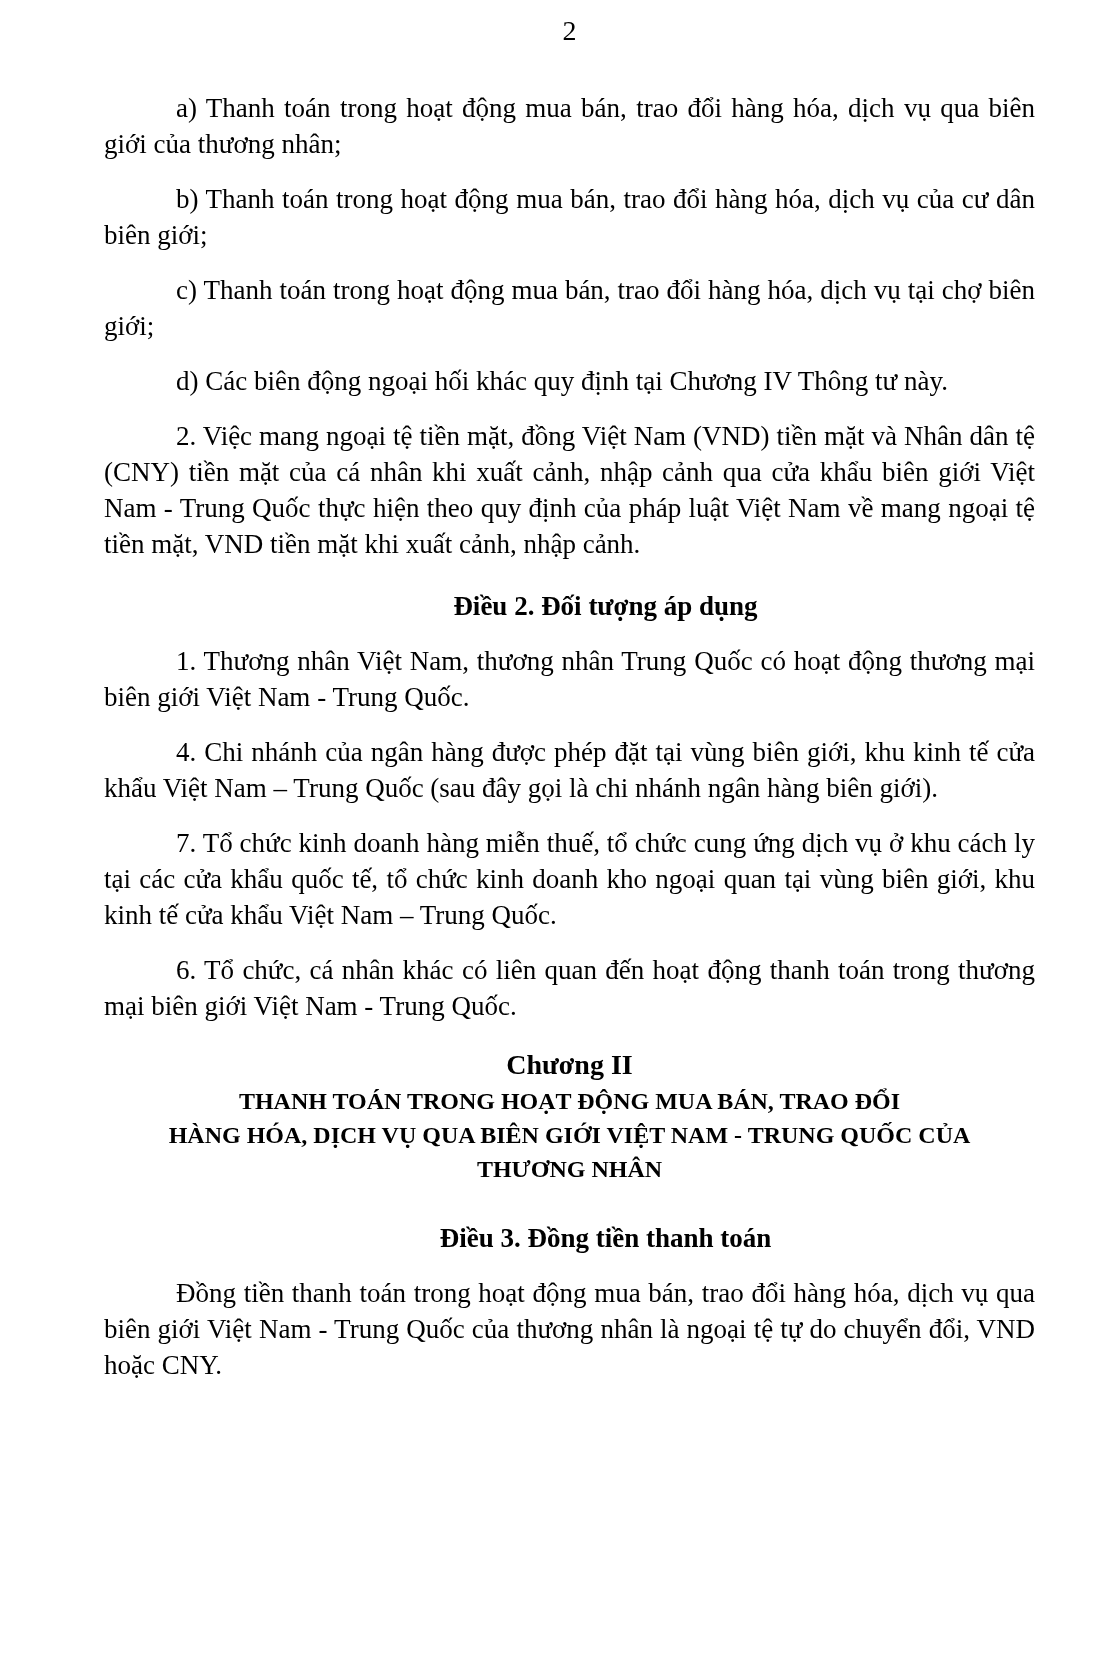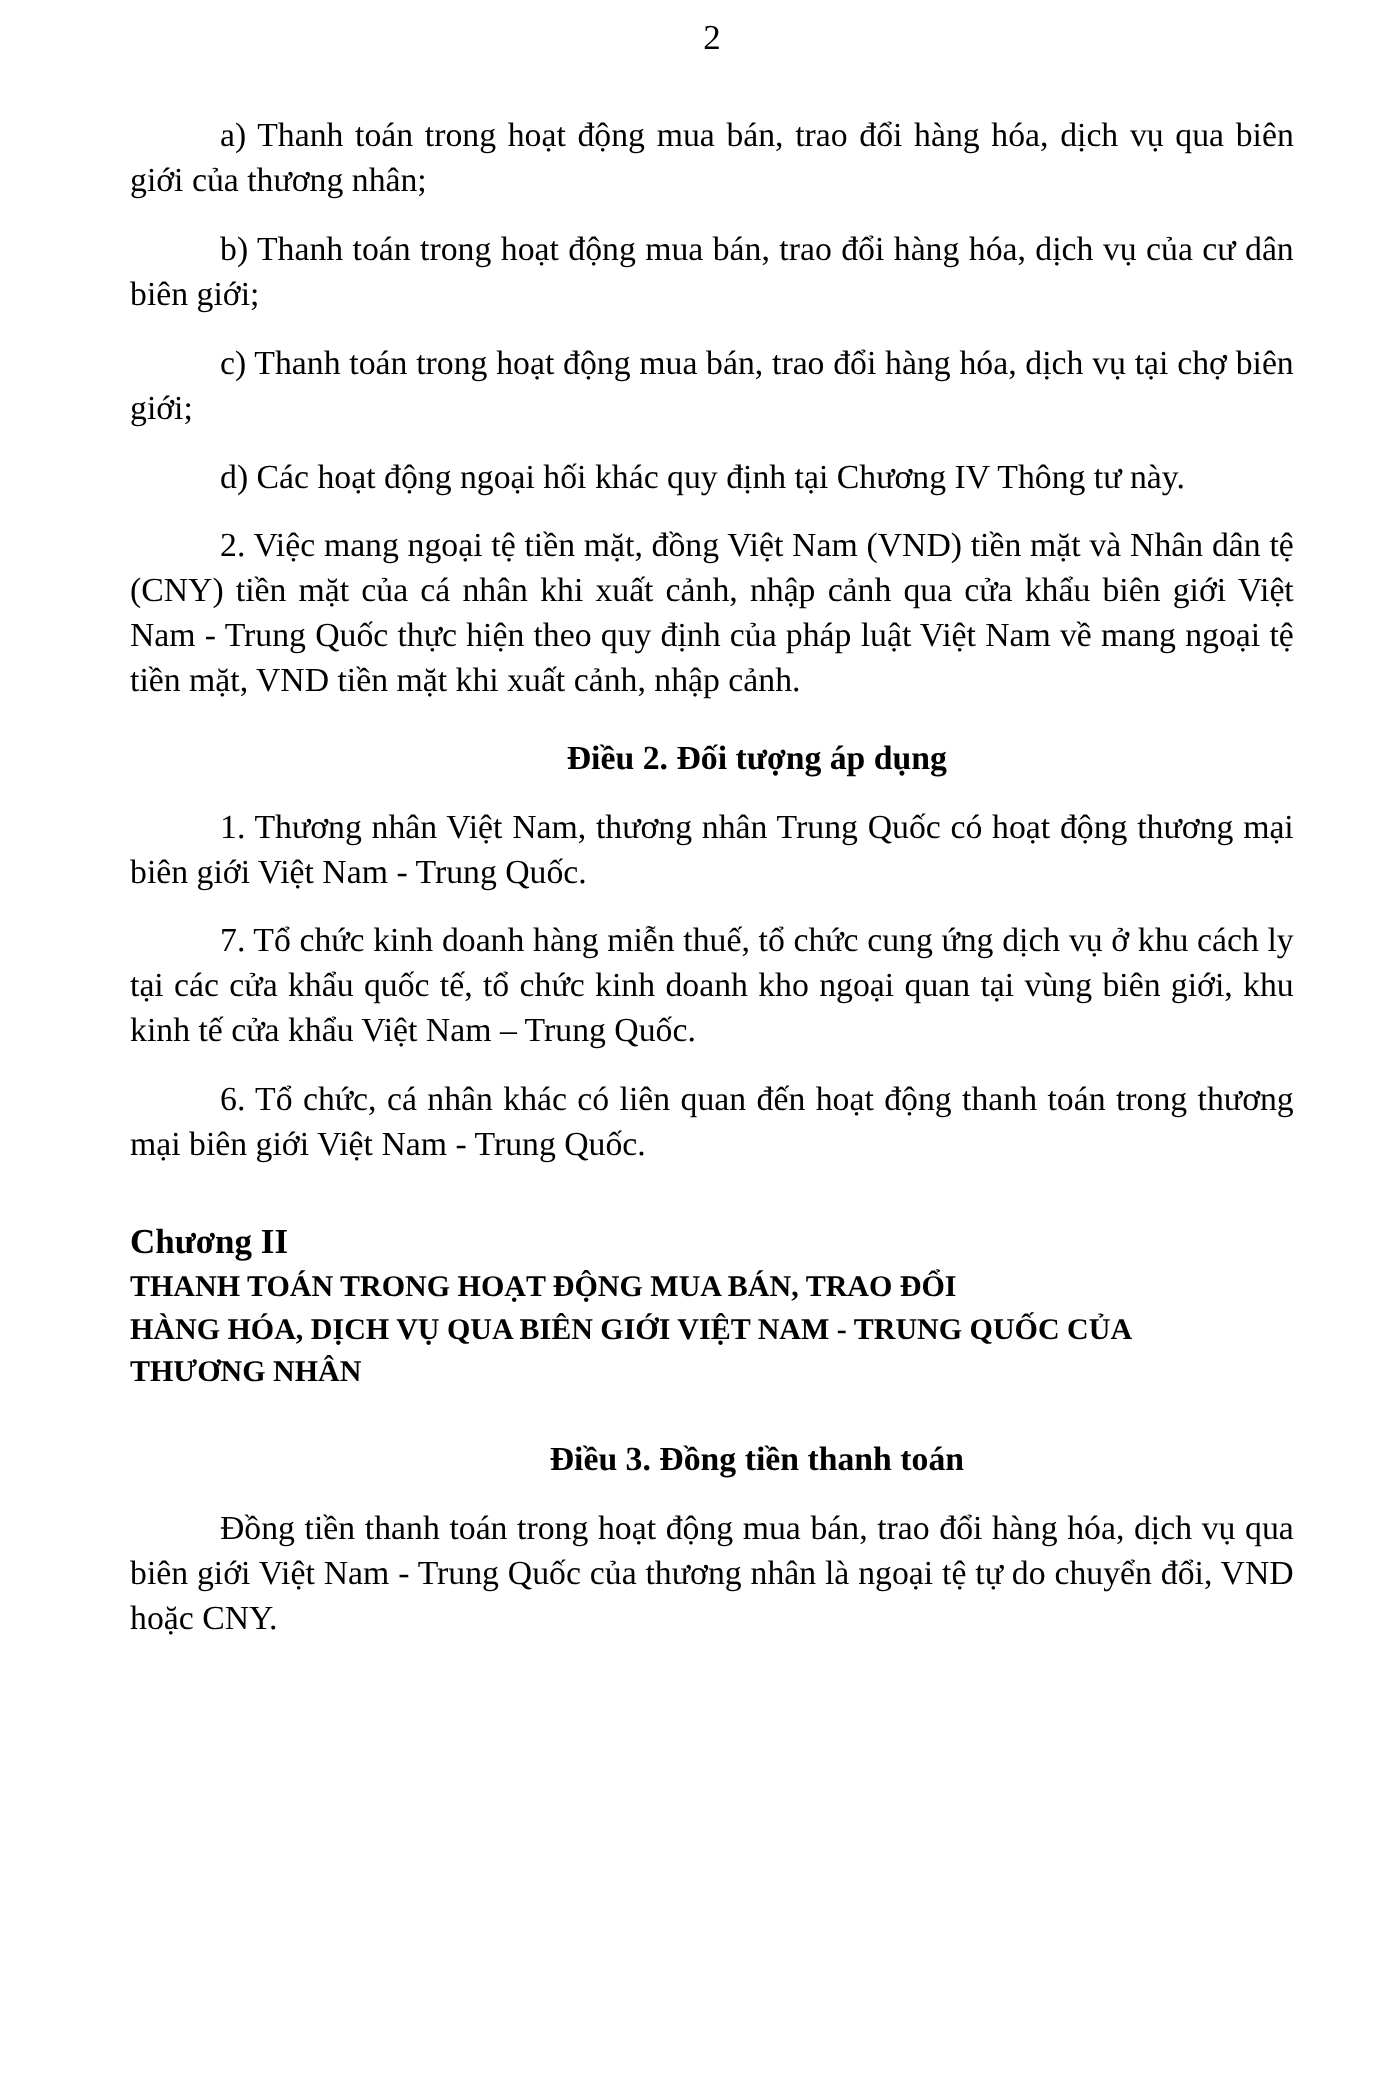--- a/index.html
+++ b/index.html
@@ -33,21 +33,22 @@
     text-indent: 72px;
   }
   p.article-heading {
     margin: 26px 0 19px 0;
     line-height: 36px;
     font-weight: 700;
     text-indent: 72px;
     text-align: center;
   }
   .chapter-block {
-    margin: 44px 0 34px 0;
+    margin: 24px 0 34px 0;
+    text-align: center;
     font-weight: 700;
     line-height: 34px;
   }
   .chapter-block .chapter-label {
     font-size: 28px;
     margin-bottom: 2px;
   }
   .chapter-block .chapter-title-line {
     font-size: 24px;
   }
@@ -58,30 +59,31 @@
 <div class="page">
 
   <div class="pageno">2</div>
 
   <p class="body-para">a) Thanh toán trong hoạt động mua bán, trao đổi hàng hóa, dịch vụ qua biên giới của thương nhân;</p>
 
   <p class="body-para">b) Thanh toán trong hoạt động mua bán, trao đổi hàng hóa, dịch vụ của cư dân biên giới;</p>
 
   <p class="body-para">c) Thanh toán trong hoạt động mua bán, trao đổi hàng hóa, dịch vụ tại chợ biên giới;</p>
 
-  <p class="body-para">d) Các hoạt động ngoại hối khác quy định tại Chương IV Thông tư này.</p>
+  <p class="body-para">d) Các biên động ngoại hối khác quy định tại Chương IV Thông tư này.</p>
 
   <p class="body-para">2. Việc mang ngoại tệ tiền mặt, đồng Việt Nam (VND) tiền mặt và Nhân dân tệ (CNY) tiền mặt của cá nhân khi xuất cảnh, nhập cảnh qua cửa khẩu biên giới Việt Nam - Trung Quốc thực hiện theo quy định của pháp luật Việt Nam về mang ngoại tệ tiền mặt, VND tiền mặt khi xuất cảnh, nhập cảnh.</p>
 
   <p class="article-heading">Điều 2. Đối tượng áp dụng</p>
 
   <p class="body-para">1. Thương nhân Việt Nam, thương nhân Trung Quốc có hoạt động thương mại biên giới Việt Nam - Trung Quốc.</p>
 
 
 
+  <p class="body-para">4. Chi nhánh của ngân hàng được phép đặt tại vùng biên giới, khu kinh tế cửa khẩu Việt Nam – Trung Quốc (sau đây gọi là chi nhánh ngân hàng biên giới).</p>
 
   <p class="body-para">7. Tổ chức kinh doanh hàng miễn thuế, tổ chức cung ứng dịch vụ ở khu cách ly tại các cửa khẩu quốc tế, tổ chức kinh doanh kho ngoại quan tại vùng biên giới, khu kinh tế cửa khẩu Việt Nam – Trung Quốc.</p>
 
   <p class="body-para">6. Tổ chức, cá nhân khác có liên quan đến hoạt động thanh toán trong thương mại biên giới Việt Nam - Trung Quốc.</p>
 
   <div class="chapter-block">
     <div class="chapter-label">Chương II</div>
     <div class="chapter-title-line">THANH TOÁN TRONG HOẠT ĐỘNG MUA BÁN, TRAO ĐỔI</div>
     <div class="chapter-title-line">HÀNG HÓA, DỊCH VỤ QUA BIÊN GIỚI VIỆT NAM - TRUNG QUỐC CỦA</div>
     <div class="chapter-title-line">THƯƠNG NHÂN</div>

